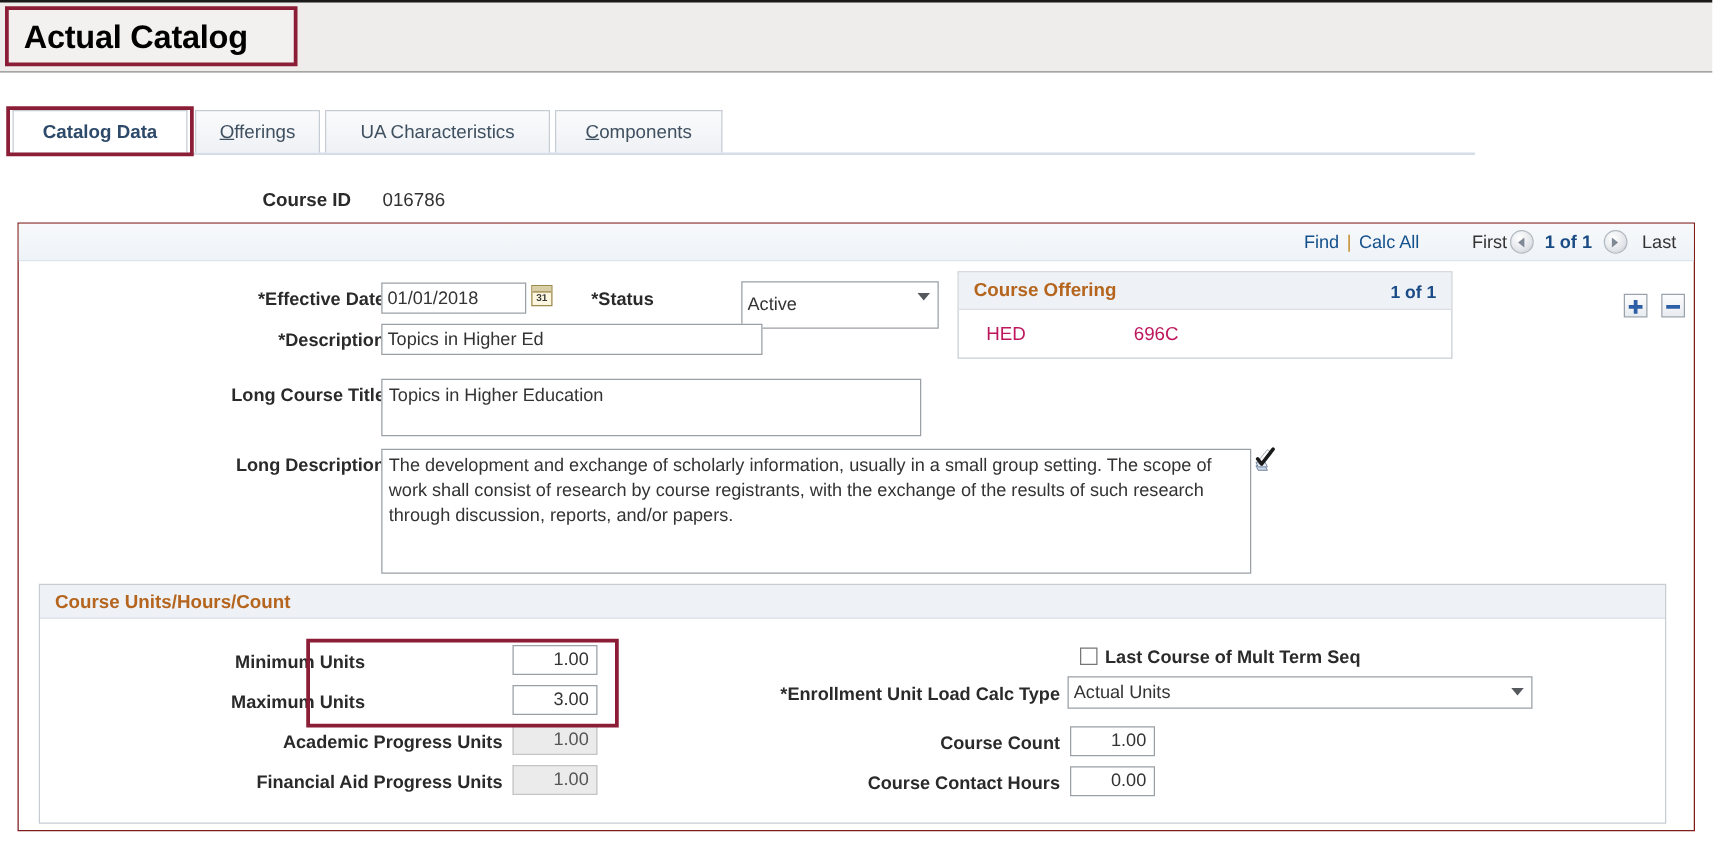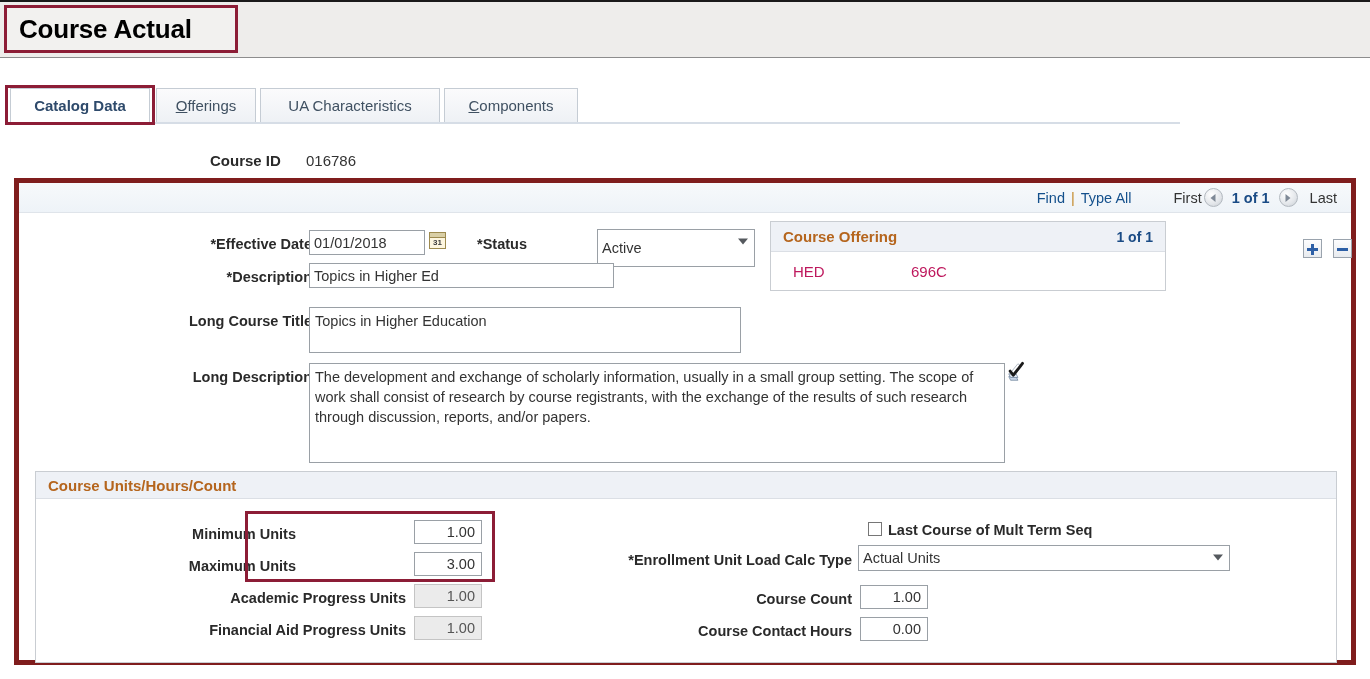--- a/index.html
+++ b/index.html
@@ -96,21 +96,21 @@
     position: absolute;
     left: 306px; top: 0;
     color: #333333;
   }
 
   
   .group-box {
     position: absolute;
     left: 14px; top: 178px;
     width: 1342px; height: 487px;
-    border: 5px solid #7f1d1d;
+    border: 1px solid #7f1d1d;
     background: #ffffff;
   }
   .nav-bar {
     position: absolute;
     left: 0; top: 0;
     width: 100%; height: 30px;
     background: linear-gradient(to bottom, #f7f9fb 0%, #eef3f8 100%);
     border-bottom: 1px solid #dfe4ea;
     display: flex; align-items: center; justify-content: flex-end;
     padding-right: 14px;
@@ -301,21 +301,21 @@
     border: 3px solid #8c1d36;
     pointer-events: none;
   }
 </style>
 </head>
 <body>
 
 <div id="app">
 
   <div class="header-band">
-    <div class="page-title">Course Actual</div>
+    <div class="page-title">Actual Catalog</div>
   </div>
 
   <div class="tabstrip">
     <div class="tabs-underline"></div>
 
     <div class="tab active" style="left:10px; width:140px;">
       <span>Catalog Data</span>
     </div>
 
     <div class="tab" style="left:156px; width:100px;text-align:right;">
@@ -336,21 +336,21 @@
   <div class="courseid-row">
     <span class="courseid-label">Course ID</span>
     <span class="courseid-value">016786</span>
   </div>
 
   <div class="group-box">
 
     <div class="nav-bar">
       <span class="nav-find">Find</span>
       <span class="nav-sep">|</span>
-      <span class="nav-viewall">Type All</span>
+      <span class="nav-viewall">Calc All</span>
       <span class="nav-first">First</span>
       <span class="arrow-btn left"></span>
       <span class="nav-count">1 of 1</span>
       <span class="arrow-btn right"></span>
       <span class="nav-last">Last</span>
     </div>
 
     <span class="fld-label" style="left:153px; top:53px; width:140px;">*Effective Date</span>
     <input class="txt" style="left: 290px; top: 47px; width: 116px; height: 25px;" value="01/01/2018">
     <span class="cal-icon" style="left:410px; top:49px;">

